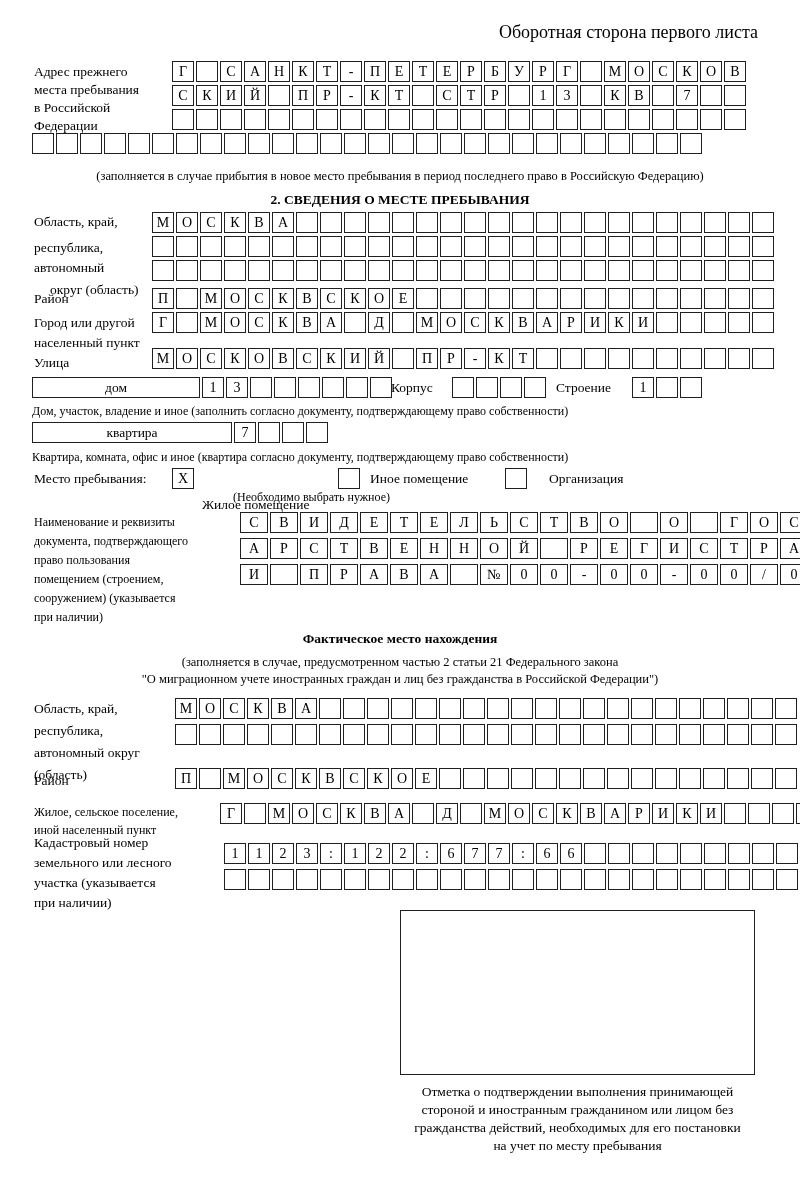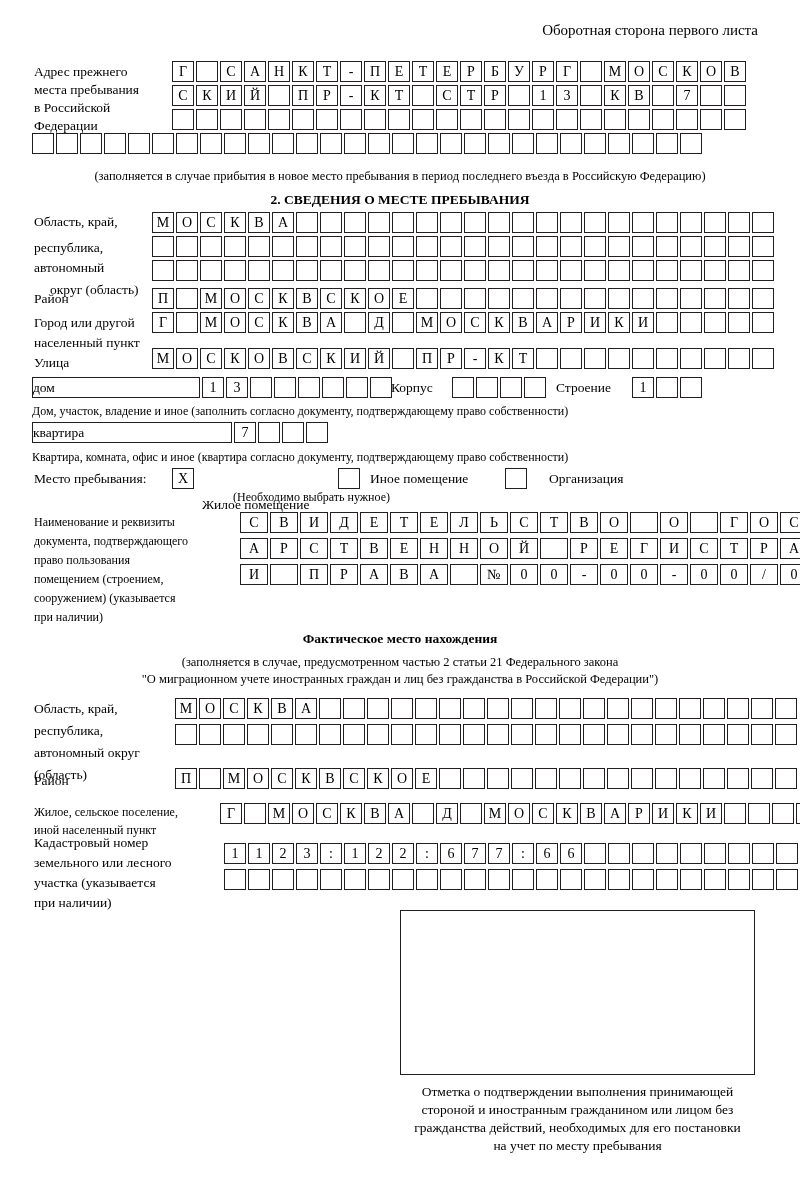--- a/index.html
+++ b/index.html
@@ -18,21 +18,21 @@
   .page {
     position: relative;
     width: 800px;
     height: 1180px;
     overflow: hidden;
   }
   .hdr-right {
     position: absolute;
     right: 42px;
     top: 22px;
-    font-size: 15px;
+    font-size: 18px;
     white-space: nowrap;
   }
   .lbl {
     position: absolute;
     font-size: 13.5px;
     line-height: 17px;
     white-space: pre;
   }
   .lbl.center { text-align: center; }
   .bold { font-weight: bold; }
@@ -53,21 +53,21 @@
     line-height: 19px;
     font-family: "Liberation Serif", serif;
     background: #fff;
   }
   .cell.wide { width: 28px; }
   .labelbox {
     position: absolute;
     border: 1px solid #231f20;
     box-sizing: border-box;
     height: 21px;
-    text-align: left;
+    text-align: center;
     font-size: 13.5px;
     line-height: 19px;
     background: #fff;
   }
   .checkbox {
     position: absolute;
     width: 22px;
     height: 21px;
     border: 1px solid #231f20;
     box-sizing: border-box;
@@ -204,21 +204,21 @@
       <div class="cell"></div>
       <div class="cell"></div>
       <div class="cell"></div>
       <div class="cell"></div>
       <div class="cell"></div>
       <div class="cell"></div>
       <div class="cell"></div>
       <div class="cell"></div>
     </div>
 
-  <div class="footnote" style="top:168px;">(заполняется в случае прибытия в новое место пребывания в период последнего въезда в Российскую Федерацию)</div>
+  <div class="footnote" style="top:168px;">(заполняется в случае прибытия в новое место пребывания в период последнего право в Российскую Федерацию)</div>
 
   <div class="footnote bold" style="top:192px; font-size:13.5px;">2. СВЕДЕНИЯ О МЕСТЕ ПРЕБЫВАНИЯ</div>
 
   <div class="lbl" style="left:34px; top:213px;">Область, край,</div>
   <div class="lbl" style="left:34px; top:239px;">республика,</div>
   <div class="lbl" style="left:34px; top:259px;">автономный</div>
   <div class="lbl" style="left:34px; top:281px;margin-left:16px;">округ (область)</div>
 
   <div class="cellrow" id="s2-region-0" style="left:152px; top:212px;">
       <div class="cell">М</div>

